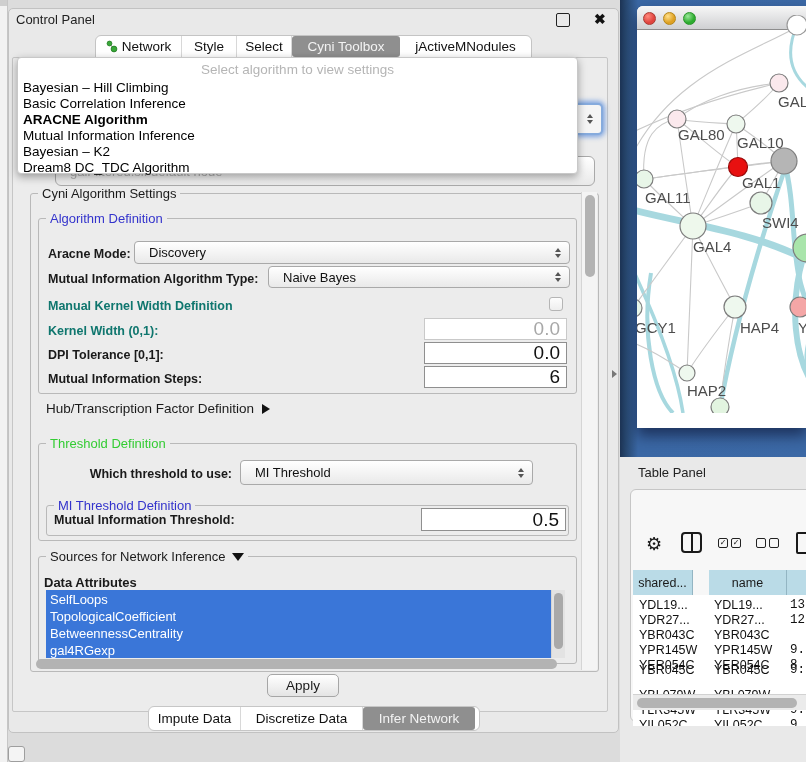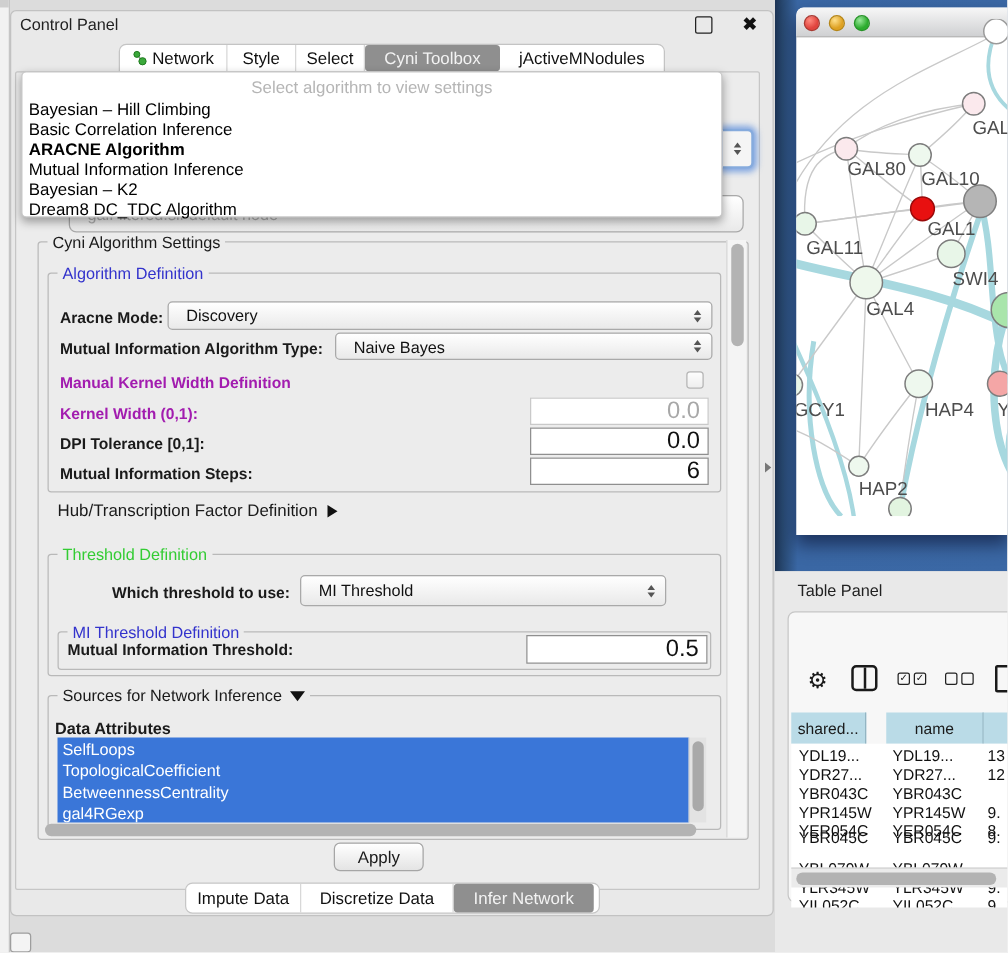--- a/index.html
+++ b/index.html
@@ -23,21 +23,21 @@
   .tab:last-child{border-right:none;}
   .tab.sel{background:#8f8f8f;color:#f3f3f3;border-radius:3px;border-right:none;}
   
   .content{left:12px;top:57px;width:596px;height:655px;background:#ececec;border:1px solid #c6c6c6;
            box-sizing:border-box;border-radius:2px;}
   
   .gbox{border:1px solid #b9b9b9;border-radius:3px;box-sizing:border-box;}
   .gtitle{position:absolute;background:#ececec;padding:0 4px;font-size:13px;white-space:nowrap;}
   .blue{color:#3333cc;} .green{color:#33cc33;}
   .lab{font-size:12.5px;font-weight:bold;white-space:nowrap;}
-  .lab.dis{color:#a21caf;}
+  .lab.dis{color:#0f766e;}
   
   .combo{border:1px solid #a9a9a9;border-radius:4px;background:linear-gradient(#ffffff,#e9e9e9);
          font-size:13px;display:flex;align-items:center;padding-left:14px;box-sizing:border-box;color:#111;}
   .stepper{position:absolute;right:8px;top:50%;transform:translateY(-50%);display:flex;
            flex-direction:column;gap:2px;align-items:center;}
   .tri-up{width:0;height:0;border-left:3.5px solid transparent;border-right:3.5px solid transparent;
           border-bottom:4.5px solid #555;}
   .tri-dn{width:0;height:0;border-left:3.5px solid transparent;border-right:3.5px solid transparent;
           border-top:4.5px solid #555;}
   .field{border:1px solid #8f8f8f;background:#fff;font-size:19px;display:flex;align-items:center;
@@ -81,21 +81,21 @@
   
   .tp-region{left:620px;top:457px;width:186px;height:305px;background:#e9e9e9;}
   .tp-title{position:absolute;left:18px;top:8px;font-size:13px;color:#222;}
   .tp-box{position:absolute;left:10px;top:32px;width:186px;height:233px;background:#f7f7f7;
           border:1px solid #c6c6c6;border-radius:6px;box-sizing:border-box;}
   .th-cell{position:absolute;top:80px;height:25px;background:#badbe7;border-right:1px solid #93b5c3;
            box-sizing:border-box;font-size:12.5px;display:flex;align-items:center;justify-content:center;}
   .trow{position:absolute;display:flex;font-size:12.5px;color:#111;height:15px;line-height:15px;}
   .tc1{width:76px;padding-left:6px;box-sizing:border-box;}
   .tc2{width:77px;padding-left:5px;box-sizing:border-box;}
-  .tc3{padding-left:4px;}
+  .tc3{padding-left:4px;font-family:Liberation Mono, monospace;}
   .gear{font-size:18px;color:#1a1a1a;line-height:18px;}
   .splitcols{width:21px;height:21px;border:2px solid #1a1a1a;border-radius:4px;box-sizing:border-box;position:relative;}
   .splitcols:after{content:"";position:absolute;left:8px;top:0;width:2px;height:17px;background:#1a1a1a;}
   .cbx{width:10px;height:10px;border:1.5px solid #222;border-radius:2px;box-sizing:border-box;
        font-size:8px;line-height:8px;text-align:center;display:inline-block;color:#111;}
   .pageicon{width:16px;height:22px;border:2px solid #1a1a1a;border-radius:2px 6px 2px 2px;box-sizing:border-box;}
   .net-icon-dot{fill:#3aa83a;stroke:#1f7a1f;stroke-width:.8;}
   .corner-icon{left:8px;top:746px;width:17px;height:16px;background:#f4f4f4;border:1px solid #9e9e9e;
                border-radius:3px;box-sizing:border-box;}
   .splitter-arrow{left:612px;top:370px;width:0;height:0;border-top:4px solid transparent;

